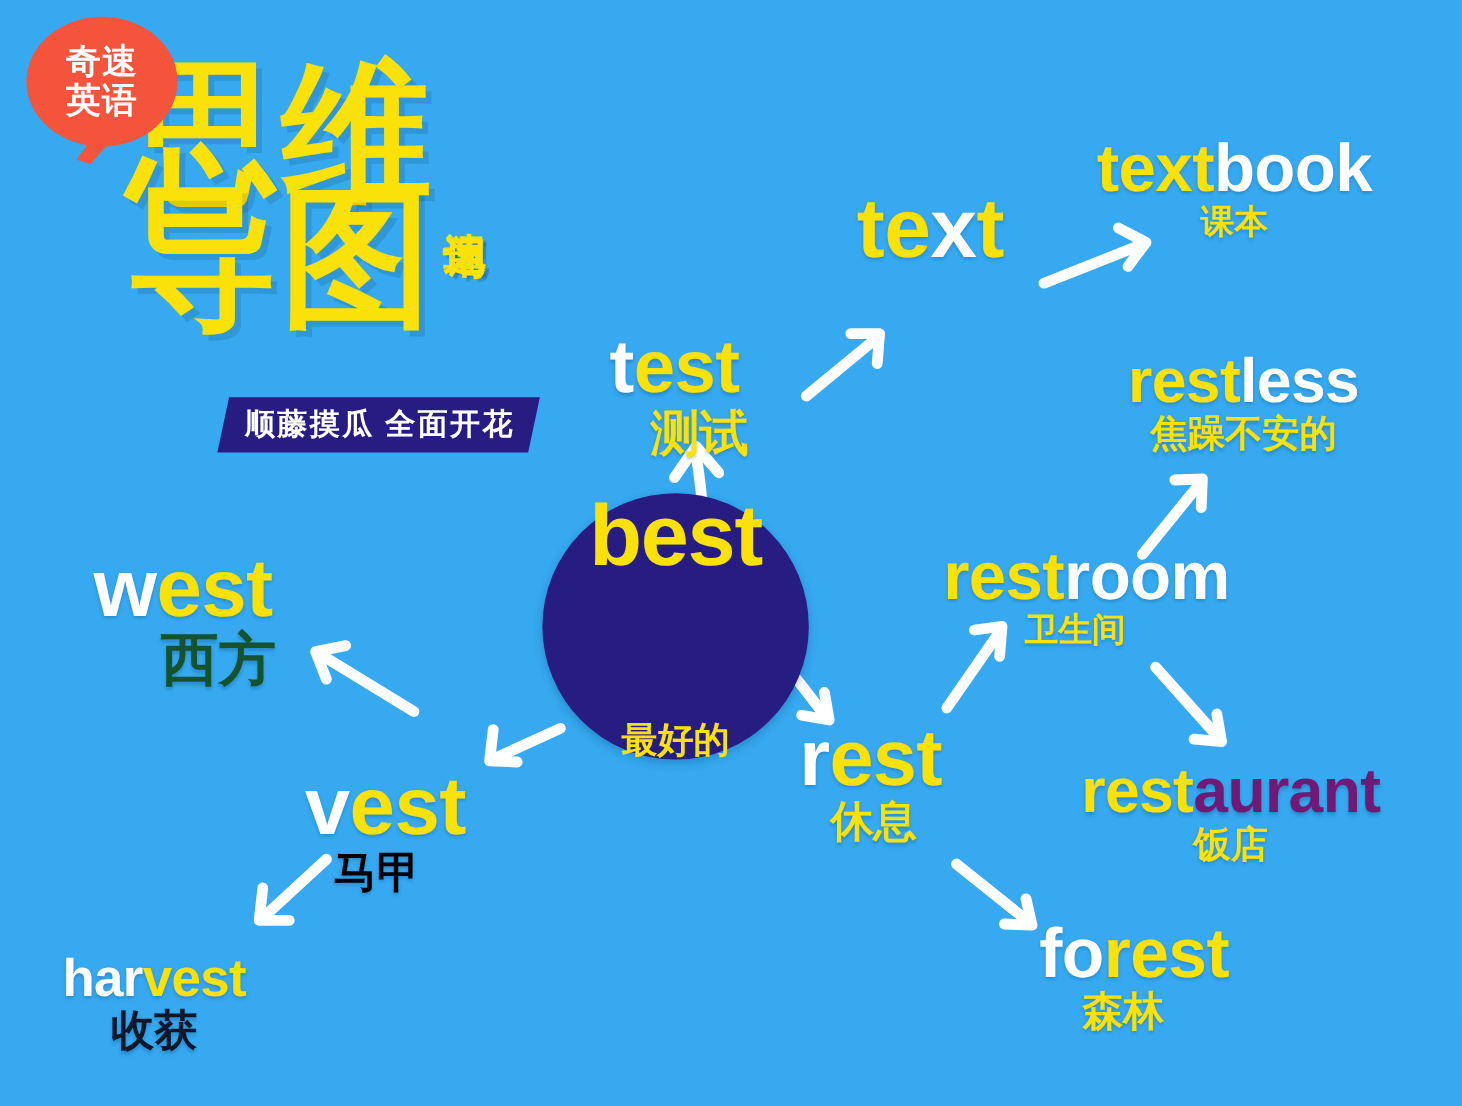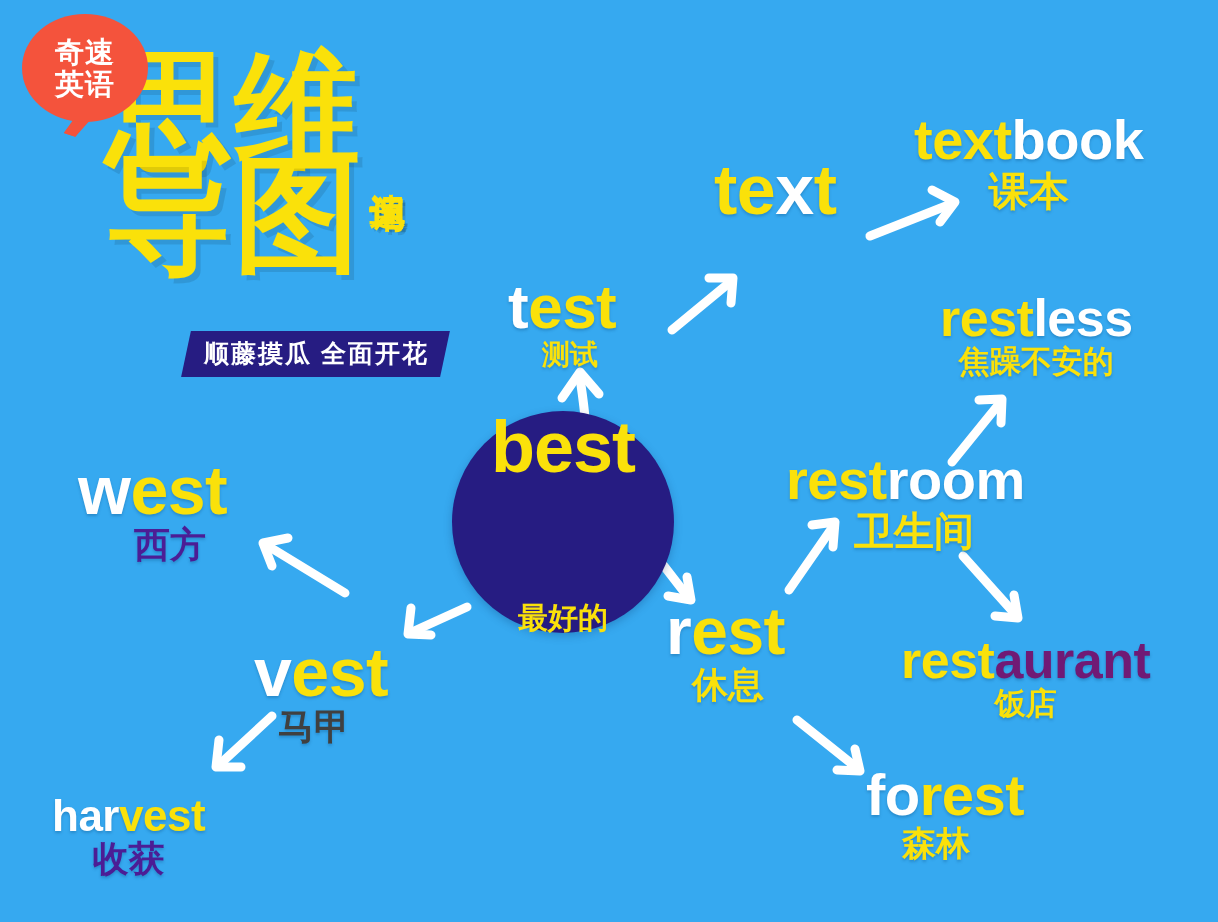--- a/index.html
+++ b/index.html
@@ -90,23 +90,23 @@
     transform:skewX(-12deg);
     z-index:5;
   }
   #banner span{
     display:inline-block;transform:skewX(12deg);
     color:#fff;font-weight:bold;font-size:25px;letter-spacing:2px;
   }
 
   
   .n-lg .word{font-size:62px;}
-  .n-lg .gloss{font-size:28px;}
+  .n-lg .gloss{font-size:41px;}
   .n-md .word{font-size:56px;}
-  .n-md .gloss{font-size:40px;}
+  .n-md .gloss{font-size:28px;}
   .center-gloss{text-align:center;}
 </style>
 </head>
 <body style="background: rgb(54, 169, 240);">
 
 <div id="stage" style="background: rgb(54, 169, 240);">
 
   <svg id="arrow-layer" viewBox="0 0 1218 922" xmlns="http://www.w3.org/2000/svg">
     <defs>
       <style>
@@ -246,30 +246,30 @@
     <div class="word" style="font-size:58px;">
       <span class="w" style="color: rgb(255, 255, 255);">fo</span><span class="y" style="color: rgb(250, 225, 10);">rest</span>
     </div>
     <div class="gloss" style="padding-left: 36px; font-size: 34px; color: rgb(250, 225, 10);">森林</div>
   </div>
 
   <div class="node n-lg" style="left:78px;top:456px;">
     <div class="word" style="font-size:68px;">
       <span class="w" style="color: rgb(255, 255, 255);">w</span><span class="y" style="color: rgb(250, 225, 10);">est</span>
     </div>
-    <div class="gloss" style="padding-left: 56px; font-size: 36px; color: #4c1d95;">西方</div>
+    <div class="gloss" style="padding-left: 56px; font-size: 48px; color: #14532d;">西方</div>
   </div>
 
   <div class="node n-lg" style="left:254px;top:638px;">
     <div class="word" style="font-size:68px;">
       <span class="w" style="color: rgb(255, 255, 255);">v</span><span class="y" style="color: rgb(250, 225, 10);">est</span>
     </div>
-    <div class="gloss" style="padding-left: 24px; font-size: 36px; color: #404040;">马甲</div>
+    <div class="gloss" style="padding-left: 24px; font-size: 36px; color: #000000;">马甲</div>
   </div>
 
   <div class="node n-lg" style="left:52px;top:794px;">
     <div class="word" style="font-size:44px;">
       <span class="w" style="color: rgb(255, 255, 255);">har</span><span class="y" style="color: rgb(250, 225, 10);">vest</span>
     </div>
-    <div class="gloss center-gloss" style="font-size: 36px; color: #4c1d95;">收获</div>
+    <div class="gloss center-gloss" style="font-size: 36px; color: #0f172a;">收获</div>
   </div>
 
 </div>
 
 </body></html>

